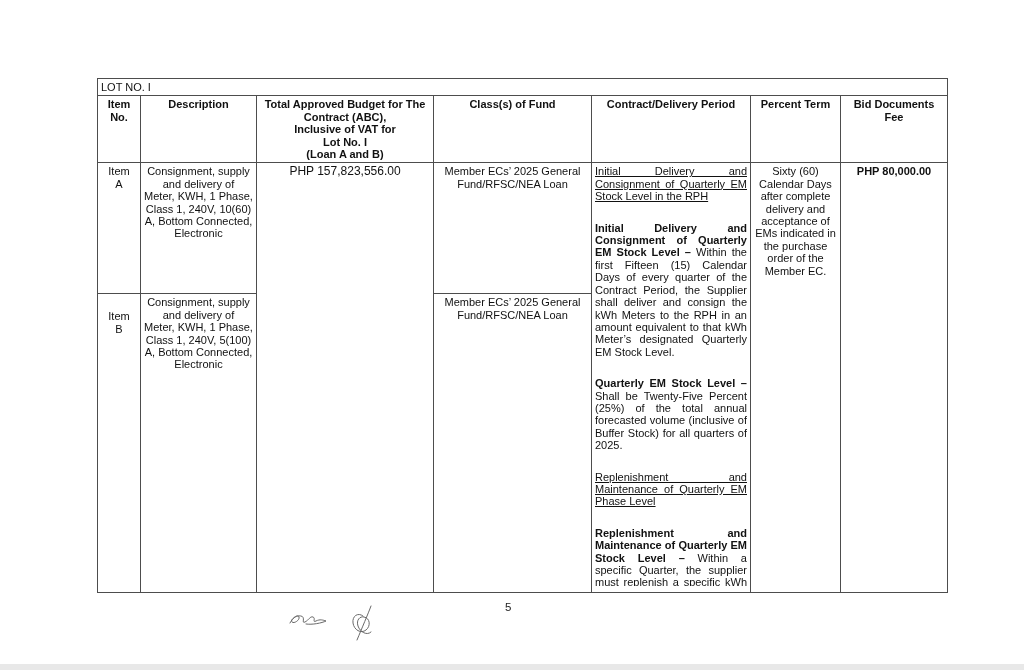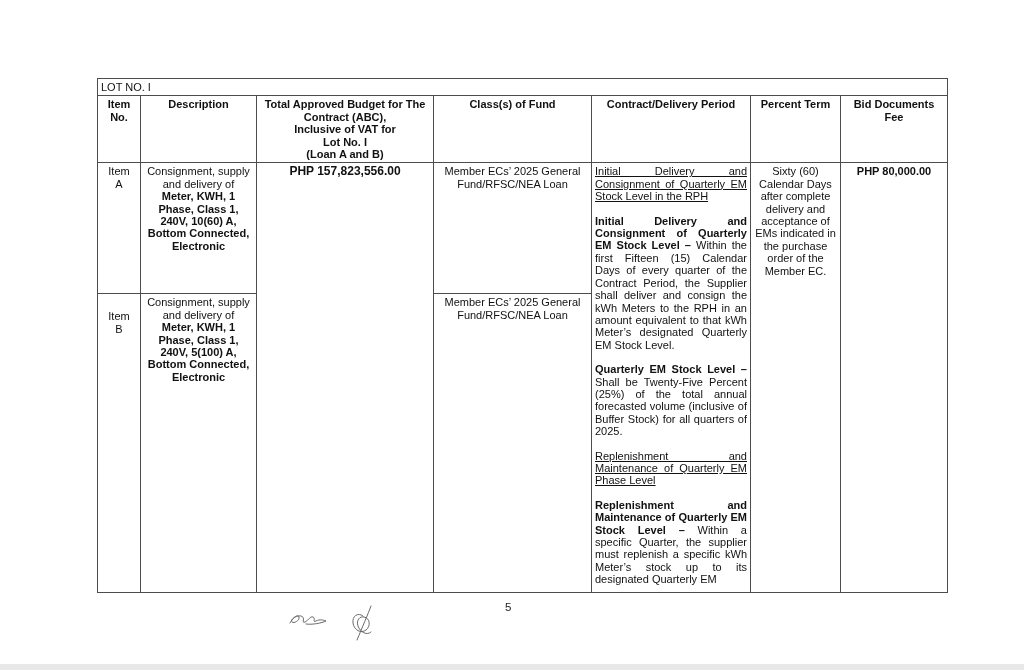--- a/index.html
+++ b/index.html
@@ -33,28 +33,28 @@
     text-align: center;
     font-weight: bold;
   }
   .prewrap { white-space: pre-line; }
   .center { text-align: center; }
   .bold { font-weight: bold; }
   .budget-val { font-size: 12px; }
   .item-label { text-align: center; white-space: pre-line; }
   .item-label.offset { padding-top: 16px; }
   .desc-cell { text-align: center; }
-  .desc-bold { font-weight: bold; display: block; }
+  .desc-bold { font-weight: normal; display: block; }
   .contract-inner {
     height: 421px;
     overflow: hidden;
     text-align: justify;
   }
   .contract-inner p { margin: 0 0 0 0; }
-  .contract-inner p + p { margin-top: 12px; }
+  .contract-inner p + p { margin-top: 19px; }
   .uline-head {
     text-decoration: underline;
   }
   .row-a { height: 131px; }
   .row-b { height: 299px; }
   .row-lot { height: 14px; }
   .row-hdr { height: 60px; }
   .page-number {
     position: absolute;
     left: 505px;
@@ -109,21 +109,21 @@
     </tr>
 
     <tr class="row-a">
       <td class="item-label">Item
 A</td>
       <td class="desc-cell">
         <span>Consignment, supply and delivery of</span>
         <span class="desc-bold">Meter, KWH, 1 Phase, Class 1, 240V, 10(60) A, Bottom Connected, Electronic</span>
       </td>
       <td class="center budget-val bold" rowspan="2">
-        <span style="font-weight:bold;">PHP 157,823,556.00</span>
+        <span style="font-weight:normal;">PHP 157,823,556.00</span>
       </td>
       <td class="center">Member ECs’ 2025 General Fund/RFSC/NEA Loan</td>
       <td rowspan="2">
         <div class="contract-inner">
           <p><span class="uline-head">Initial Delivery and Consignment of Quarterly EM Stock Level in the RPH</span></p>
           <p><span class="bold">Initial Delivery and Consignment of Quarterly EM Stock Level – </span><span>Within the first Fifteen (15) Calendar Days of every quarter of the Contract Period, the Supplier shall deliver and consign the kWh Meters to the RPH in an amount equivalent to that kWh Meter’s designated Quarterly EM Stock Level.</span></p>
           <p><span class="bold">Quarterly EM Stock Level – </span><span>Shall be Twenty-Five Percent (25%) of the total annual forecasted volume (inclusive of Buffer Stock) for all quarters of 2025.</span></p>
           <p><span class="uline-head">Replenishment and Maintenance of Quarterly EM Phase Level</span></p>
           <p><span class="bold">Replenishment and Maintenance of Quarterly EM Stock Level – </span><span>Within a specific Quarter, the supplier must replenish a specific kWh Meter’s stock up to its designated Quarterly EM</span></p>
         </div>

